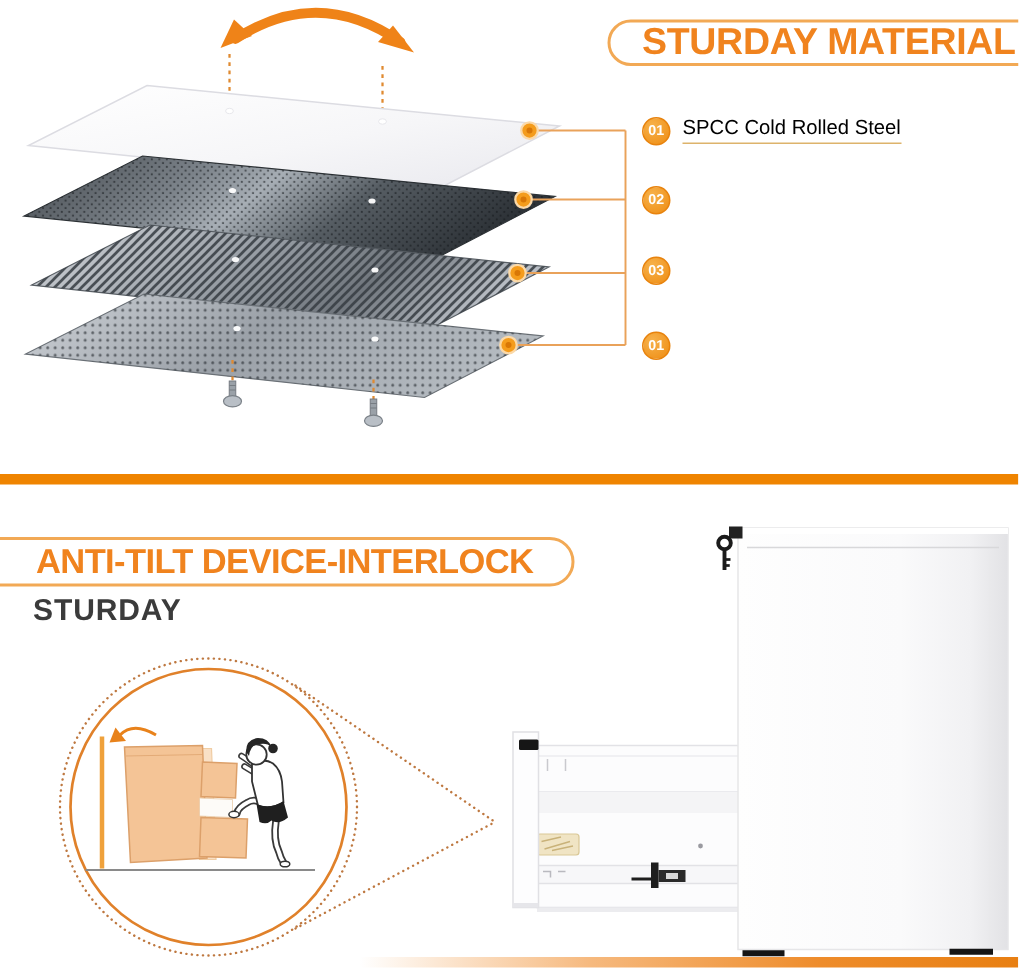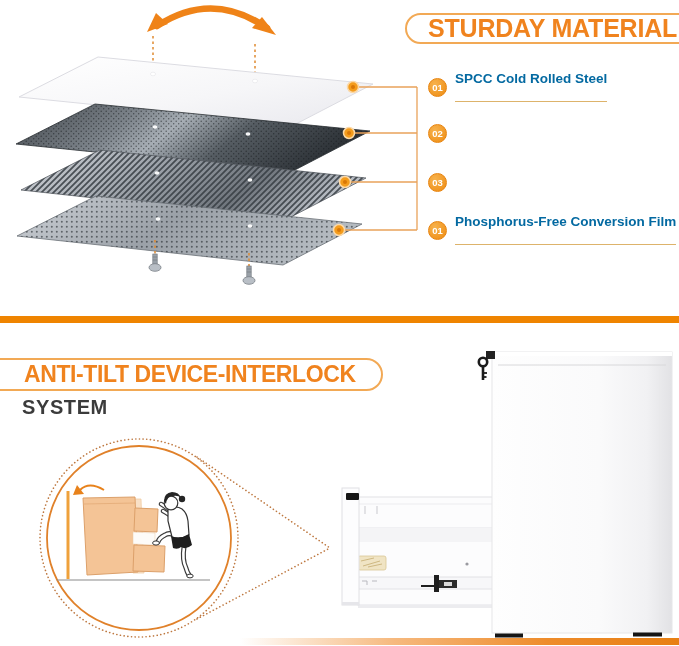--- a/index.html
+++ b/index.html
@@ -34,26 +34,26 @@
   
   .callout-row{position:absolute;left:428px;display:flex;align-items:center;height:22px;}
   .callout-badge{
     width:19px;height:19px;border-radius:50%;flex:0 0 auto;
     background:radial-gradient(circle at 35% 30%, #F7B24C, #EE8C12);
     border:1px solid #E8830D;box-sizing:border-box;
     display:flex;align-items:center;justify-content:center;
     color:#fff;font-size:9.5px;font-weight:700;
   }
   .callout-label{
-    margin-left:8px;font-size:13.5px;color:#0369a1;line-height:1.1;
-    border-bottom:1.5px solid #DDB36B;padding-bottom:14px;white-space:nowrap;font-weight:bold;
+    margin-left:8px;font-size:13.5px;color:#000000;line-height:1.1;
+    border-bottom:1.5px solid #DDB36B;padding-bottom:2px;white-space:nowrap;
   }
   #callout-1{top:76px;}
   #callout-2{top:122px;gap:28px;}
-  #callout-3{top:171px;}
+  #callout-3{top:171px;flex-direction:column;}
   #callout-4{top:219px;}
 </style>
 </head>
 <body>
 
 <div id="page">
 
   <div id="sec-material">
 
     <svg class="illustration-svg" width="679" height="316" viewBox="0 0 679 316">
@@ -177,21 +177,20 @@
       <span class="callout-label">SPCC Cold Rolled Steel</span>
     </div>
     <div class="callout-row" id="callout-2">
       <span class="callout-badge">02</span>
     </div>
     <div class="callout-row" id="callout-3">
       <span class="callout-badge">03</span>
     </div>
     <div class="callout-row" id="callout-4">
       <span class="callout-badge">01</span>
-      <span class="callout-label">Phosphorus-Free Conversion Film</span>
     </div>
   </div>
 
   <div id="divider"></div>
 
   <div id="sec-antitilt">
 
     <svg class="illustration-svg" width="679" height="323" viewBox="0 0 679 323">
       <defs>
         <linearGradient id="gCab" x1="0" y1="0" x2="1" y2="0">
@@ -303,16 +302,16 @@
 
         <rect x="495" y="310.5" width="28" height="4" fill="#151515"></rect>
         <rect x="633" y="309.5" width="29" height="4" fill="#151515"></rect>
         <rect x="240" y="315" width="439" height="7" fill="url(#gFloor)"></rect>
       </g>
     </svg>
 
     <div class="pill" id="antitilt-pill">
       <span id="antitilt-title">ANTI-TILT DEVICE-INTERLOCK</span>
     </div>
-    <div id="antitilt-subtitle">SYSTEM</div>
+    <div id="antitilt-subtitle">STURDAY</div>
   </div>
 
 </div>
 
 </body></html>

